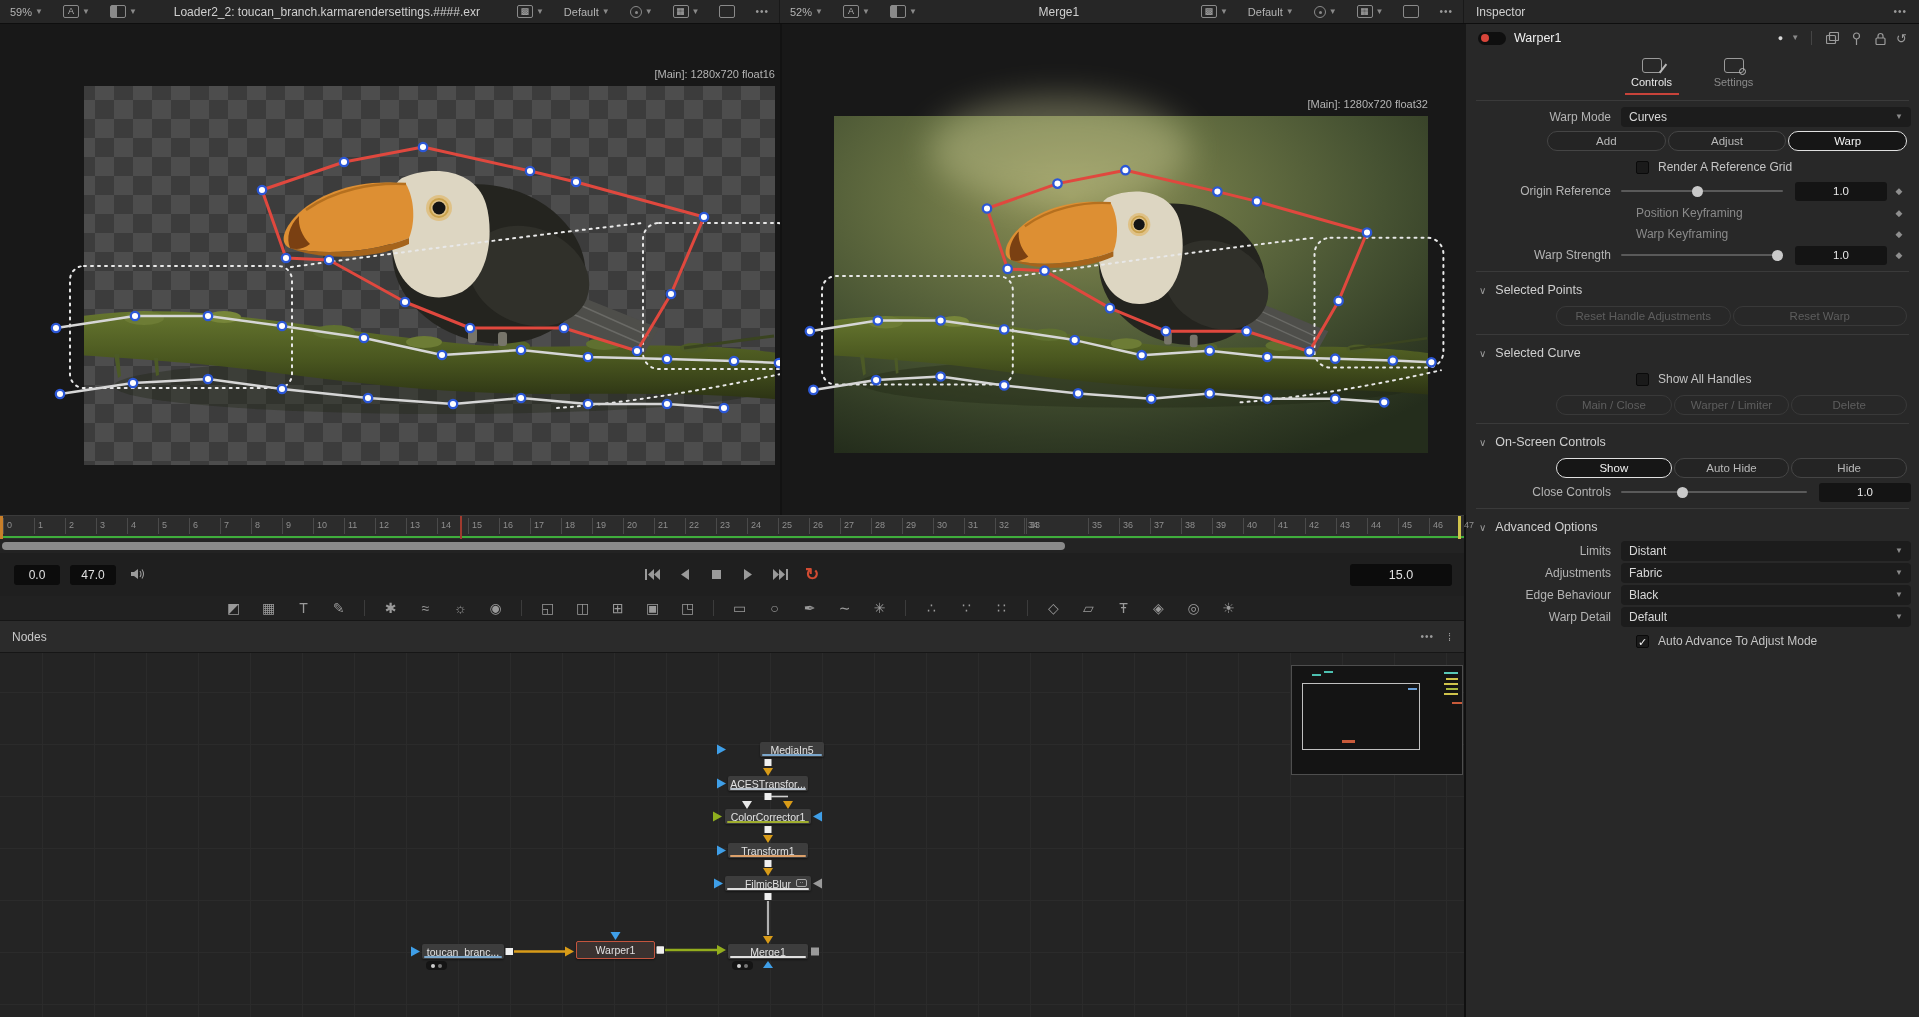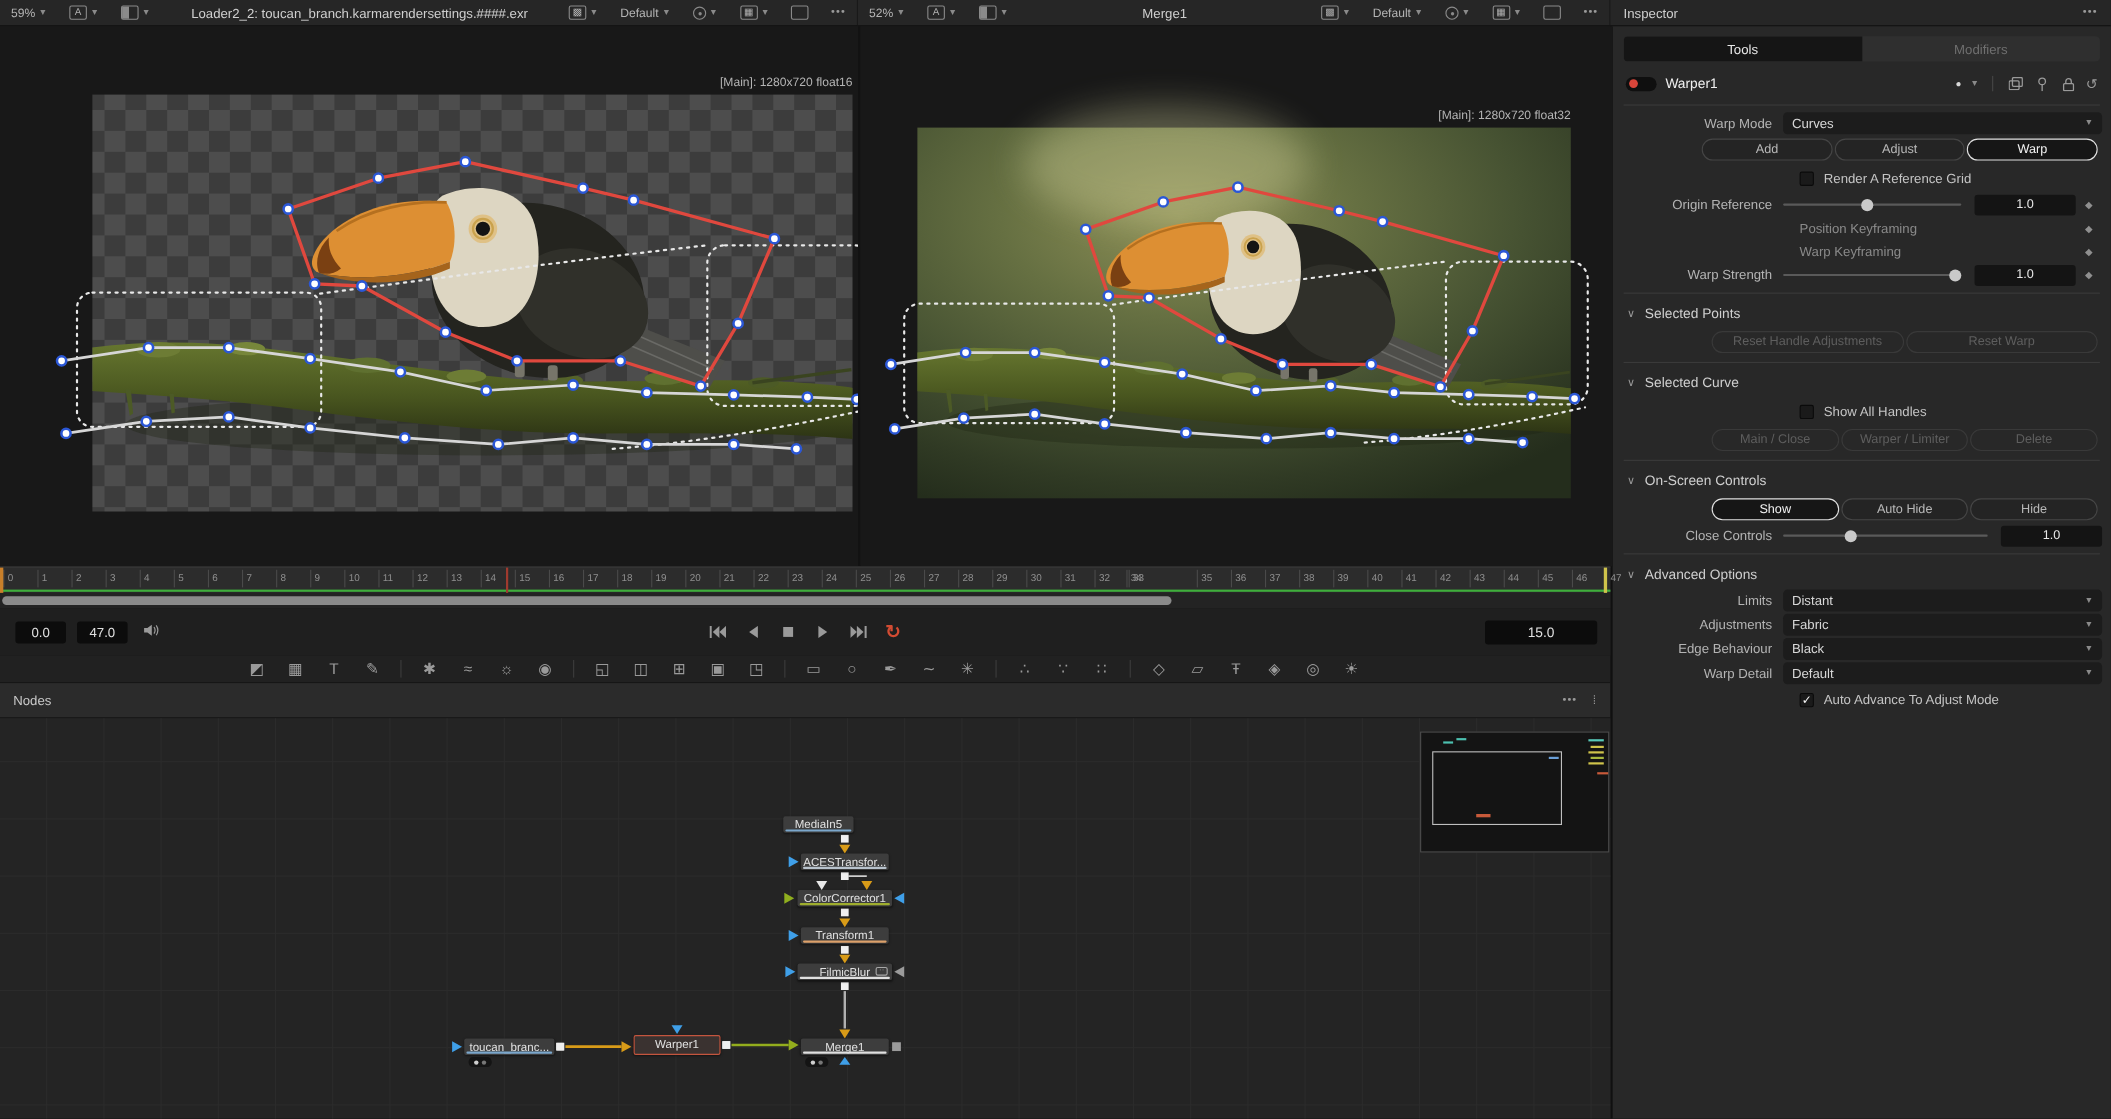--- a/index.html
+++ b/index.html
@@ -590,21 +590,21 @@
             <path d="M713,158.5 L713,168.5 L722,163.5 Z" fill="#8fae1e"></path>
             <path d="M822,158.5 L822,168.5 L813,163.5 Z" fill="#3f9fe8"></path>
             <path d="M717,192.5 L717,202.5 L726,197.5 Z" fill="#3f9fe8"></path>
             <path d="M714,225.5 L714,235.5 L723,230.5 Z" fill="#3f9fe8"></path>
             <path d="M822,225.5 L822,235.5 L813,230.5 Z" fill="#9a9a9a"></path>
             <path d="M411,293.5 L411,303.5 L420,298.5 Z" fill="#3f9fe8"></path>
             <path d="M610.5,279 L620.5,279 L615.5,287 Z" fill="#3f9fe8"></path>
             <rect x="811" y="294.5" width="8" height="8" fill="#9a9a9a"></rect>
             <path d="M763,315 L773,315 L768,308 Z" fill="#3f9fe8"></path>
           </svg>
-          <div class="gnode" style="left:712px;top:89px;width:64px">
+          <div class="gnode" style="left:760px;top:89px;width:64px">
             <span>MediaIn5</span>
             <span class="gunderline" style="background:#7ba7cc"></span>
           </div>
           <div class="gnode" style="left:728px;top:123px;width:80px">
             <span>ACESTransfor...</span>
             <span class="gunderline" style="background:#b8c2cc"></span>
           </div>
           <div class="gnode" style="left:725px;top:156px;width:86px">
             <span>ColorCorrector1</span>
             <span class="gunderline" style="background:#9fae2e"></span>
@@ -648,24 +648,20 @@
             <div class="mdash" style="left:152px;top:27px;width:14px;height:2px;background:#cfc34b"></div>
             <div class="mdash" style="left:116px;top:22px;width:9px;height:2px;background:#6a9fd8"></div>
             <div class="mdash" style="left:160px;top:36px;width:10px;height:2px;background:#c85a3a"></div>
             <div class="mdash" style="left:50px;top:74px;width:13px;height:3px;background:#c85a3a"></div>
           </div>
         </div>
 
     </div>
 
     <div class="inspector">
-      <div class="tabs2">
-        <div class="tab2 active">Tools</div>
-        <div class="tab2">Modifiers</div>
-      </div>
       <div class="nodehead">
         <span class="toggle">
             <span class="tdot"></span>
           </span>
         <span class="nh-name">Warper1</span>
         <span class="spacer"></span>
         <span class="nh-ic">●</span>
           <span class="chev">▼</span>
         <span class="nh-div"></span>
         <span class="hicon">
@@ -681,20 +677,36 @@
             </svg>
           </span>
         <span class="hicon">
             <svg width="11" height="13" viewBox="0 0 11 13">
               <rect x="1" y="6" width="9" height="6.5" rx="1" stroke-width="1.2"></rect>
               <path d="M3,6 V4 a2.5,2.5 0 0 1 5,0 V6" stroke-width="1.2"></path>
             </svg>
           </span>
         <span class="hreset">↺</span>
       </div>
+      <div class="subtabs">
+        <div class="subtab active">
+          <span class="sticon">
+              <span class="pen"></span>
+            </span>
+          <span>Controls</span>
+          <span class="redul"></span>
+        </div>
+        <div class="subtab">
+          <span class="sticon">
+              <span class="gear"></span>
+            </span>
+          <span>Settings</span>
+          <span class="redul"></span>
+        </div>
+      </div>
       <div class="divider"></div>
 
       <div class="irow">
         <span class="ilabel">Warp Mode</span>
         <div class="dd">
             <span>Curves</span>
             <span class="chev">▼</span>
           </div>
       </div>
       <div class="btnrow">

